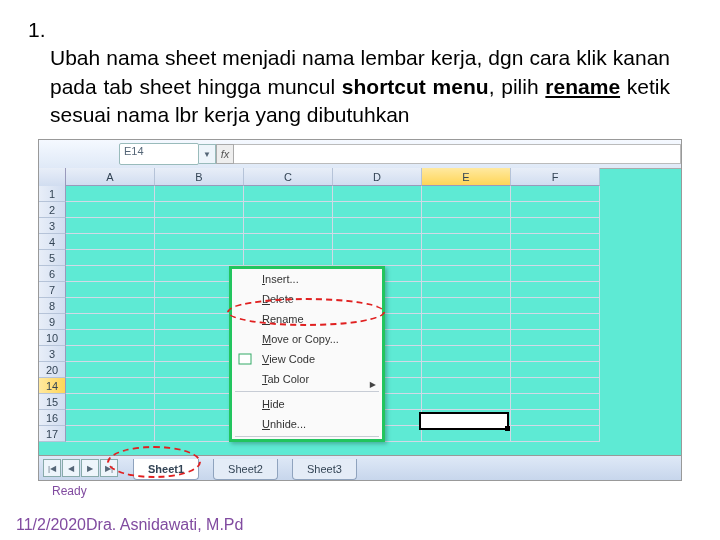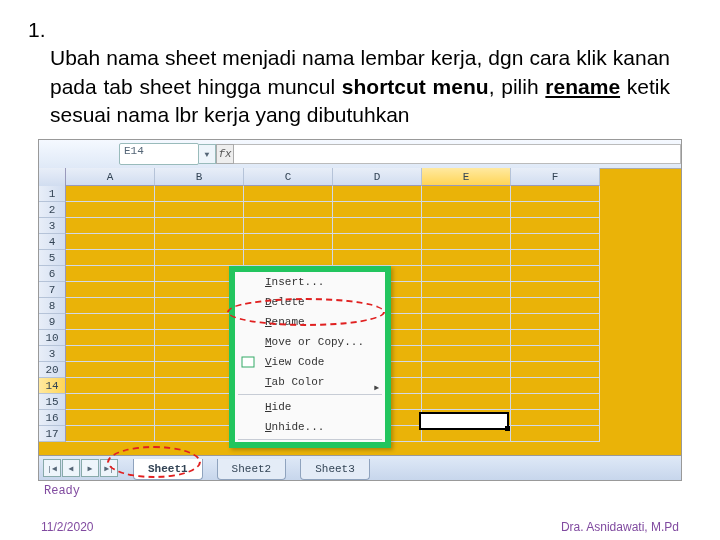--- a/index.html
+++ b/index.html
@@ -1,21 +1,21 @@
 <!DOCTYPE html>
 <html><head>
 <meta charset="utf-8">
 <style>
 html,body{margin:0;padding:0;font-family:Arial,sans-serif;background:#fff;width:720px;height:540px;overflow:hidden}
 .page{padding:16px 28px 16px 28px}
 .instr{font-size:21px;text-align:justify;line-height:1.35;margin-bottom:10px}
 .instr .num{display:inline-block;width:30px;vertical-align:top}
 .instr .body{display:inline-block;width:620px;padding-left:22px}
 .instr .under{text-decoration:underline}
-.shot{position:relative;margin:0 10px;border:1px solid #999;height:340px;font-family:Liberation Mono, monospace;font-size:11px;color:#333;background:#eab308}
+.shot{position:relative;margin:0 10px;border:1px solid #999;height:340px;font-family:Liberation Sans, sans-serif;font-size:11px;color:#333;background:#5eead4}
 
 .topbar{height:28px;border-bottom:1px solid #aaa;background:linear-gradient(#f5f9ff,#dfe9f7);display:flex;align-items:center}
 .namebox{margin-left:80px;width:70px;height:18px;border:1px solid #9bb;background:#fff;padding:1px 4px;color:#567;border-radius:2px}
 .dd{width:16px;height:18px;border:1px solid #9bb;border-left:none;background:#eef5fb;display:flex;align-items:center;justify-content:center;color:#567;font-size:8px}
 .fxbtn{width:16px;height:18px;border:1px solid #aaa;background:#eee;font-style:italic;text-align:center;line-height:18px;color:#555}
 .fxline{flex:1;height:18px;border:1px solid #bbb;border-left:none;background:#fff}
 
 .gridwrap{position:absolute;top:28px;left:0;right:0;bottom:24px;overflow:hidden}
 .colhdr{display:flex;height:18px}
 .selall{width:26px;height:18px;border-right:1px solid #99b;border-bottom:1px solid #99b;background:linear-gradient(#e8eef8,#d1ddf0)}
@@ -27,34 +27,34 @@
 .cell{width:88px;border-right:1px solid #d1d9e6;border-bottom:1px solid #d1d9e6}
 
 .activecell{position:absolute;border:2px solid #000;background:#fff;width:86px;height:14px;left:380px;top:244px;z-index:2}
 .activecell::after{content:"";position:absolute;right:-3px;bottom:-3px;width:5px;height:5px;background:#000}
 
 .tabrow{position:absolute;bottom:0;left:0;right:0;height:24px;border-top:1px solid #999;background:linear-gradient(#dfe9f7,#c7d6ec);display:flex;align-items:center}
 .navbtns{display:flex;margin-left:4px}
 .navb{width:16px;height:16px;border:1px solid #8aa;background:#eef5fb;margin-right:1px;font-size:8px;color:#567;display:flex;align-items:center;justify-content:center}
 .tab{height:20px;padding:0 14px;background:#e4ecf7;border:1px solid #8fa3be;border-top:none;margin-left:14px;line-height:20px;color:#345;position:relative;top:1px;border-radius:0 0 4px 4px}
 .tab.active{background:#fff;font-weight:bold}
-.ready{position:absolute;left:5px;bottom:-18px;color:#814ba0;font-size:12px}
-
-.menu{position:absolute;left:190px;top:98px;width:150px;background:#fafafa;border:6px solid #22c55e;box-shadow:2px 2px 4px rgba(0,0,0,.25);z-index:5}
+.ready{position:absolute;left:13px;bottom:-18px;color:#814ba0;font-size:12px}
+
+.menu{position:absolute;left:190px;top:98px;width:150px;background:#fafafa;border:3px solid #22c55e;box-shadow:2px 2px 4px rgba(0,0,0,.25);z-index:5}
 .menu .mi{height:20px;line-height:20px;padding-left:30px;position:relative;color:#333}
 .menu .sep{height:1px;background:#c7ccd5;margin:2px 3px}
 .menu .ic{position:absolute;left:6px;top:3px;width:14px;height:14px}
 .menu .arrow{position:absolute;right:6px;top:6px;font-size:8px;color:#444}
 .menu .u{text-decoration:underline}
 
 .oval{position:absolute;border:2px dashed #e02020;border-radius:50%;pointer-events:none;z-index:10}
 .oval1{left:188px;top:130px;width:154px;height:24px}
 .oval2{left:68px;bottom:2px;width:90px;height:28px}
 
-.footer{position:absolute;bottom:6px;left:0;right:0;display:flex;justify-content:space-between;padding:0 41px;font-size:12px;color:#814ba0}
+.footer{position:absolute;bottom:6px;left:0;right:0;display:flex;padding:0 16px;font-size:16px;color:#814ba0}
 </style>
 </head>
 <body>
 
 <div class="page">
   <div class="instr">
     <span class="num">1.</span><span class="body"><span>Ubah nama sheet menjadi nama lembar kerja, dgn cara klik kanan pada tab sheet hingga muncul </span><b>shortcut menu</b><span>, pilih </span><b class="under">rename</b><span> ketik sesuai nama lbr kerja yang dibutuhkan</span></span>
   </div>
 
   <div class="shot">

